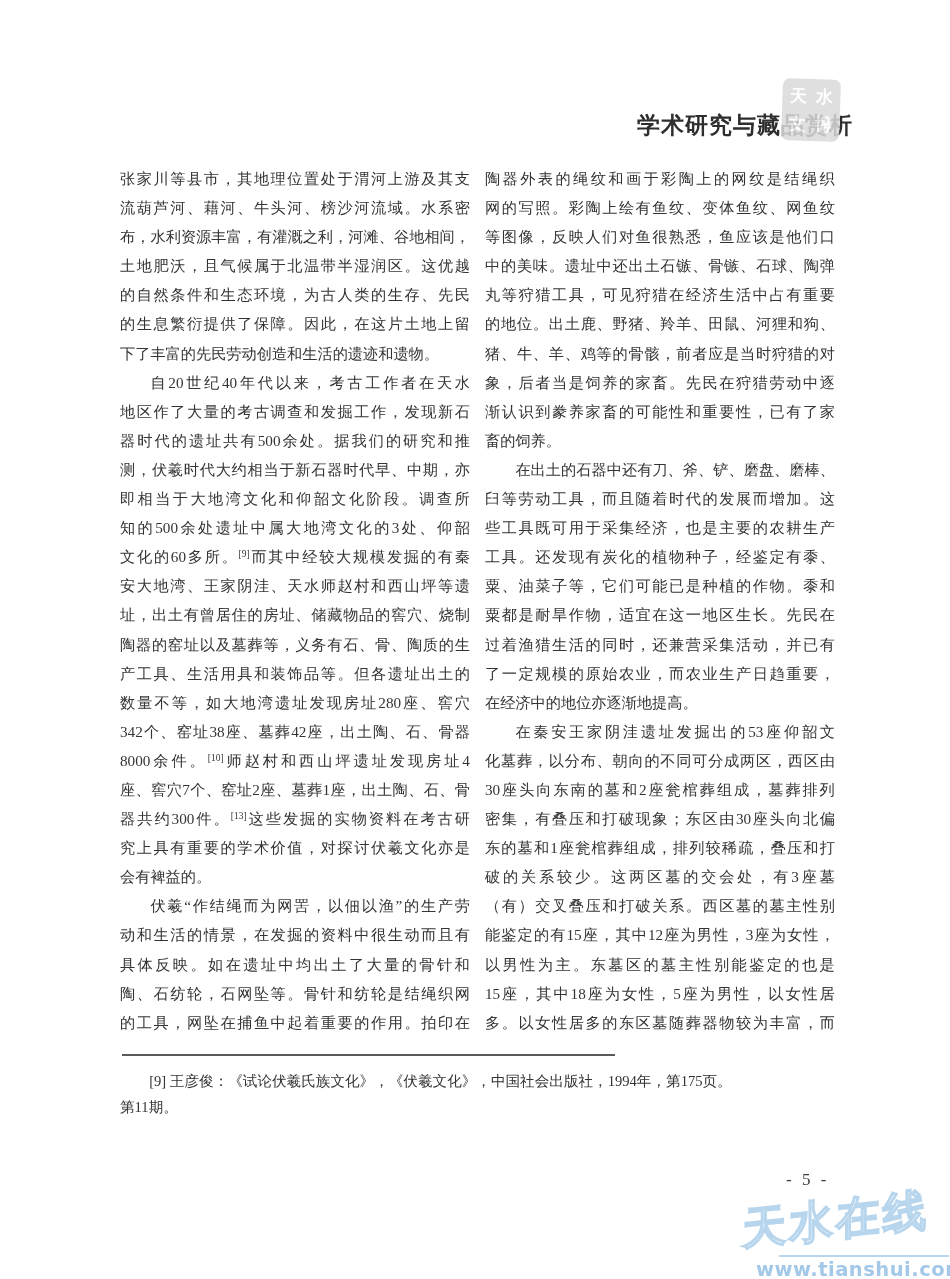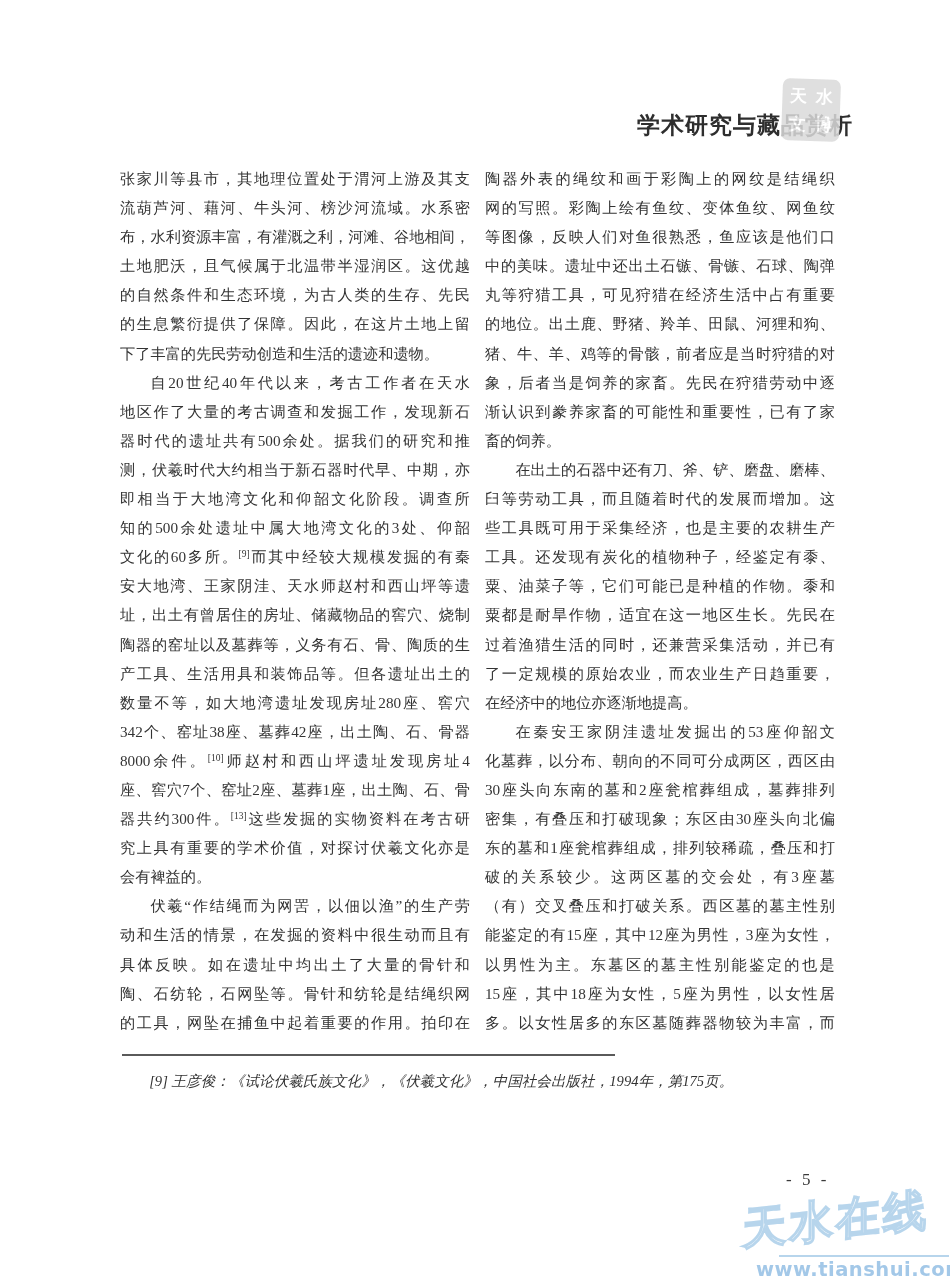--- a/index.html
+++ b/index.html
@@ -46,21 +46,21 @@
   
   .footrule{
     position:absolute;left:122px;top:1054px;width:493px;height:2px;
     background:#5a5a5a;
   }
   .footnotes{
     position:absolute;left:120px;top:1068px;width:724px;
     font-size:14.6px;color:var(--text,#333);
   }
   .fnline{height:26px;line-height:26px;white-space:nowrap;}
-  .fnline.indent{text-indent:2em;font-style:italic;}
+  .fnline.indent{text-indent:2em;}
   
   .pagenum{
     position:absolute;left:786px;top:1170px;
     font-size:17px;letter-spacing:3px;color:#3a3a3a;
   }
   
   .wm-name{
     position:absolute;left:742px;top:1196px;width:215px;
     font-family:"DejaVu Sans","Liberation Sans",sans-serif;
     font-weight:700;font-size:44px;line-height:1;letter-spacing:3px;
@@ -1440,20 +1440,21 @@
           <span>而</span>
         </div>
       </div>
   </div>
 
   <div class="footrule"></div>
 
   <div class="footnotes">
 
   <div class="fnline indent">[9] 王彦俊：《试论伏羲氏族文化》，《伏羲文化》，中国社会出版社，1994年，第175页。</div>
+      <div class="fnline">第11期。</div>
     </div>
 
   <div class="pagenum">- 5 -</div>
 
   <div class="wm-name">天水在线</div>
   <div class="wm-line"></div>
   <div class="wm-url">www.tianshui.com.cn</div>
 
 </div>
 

